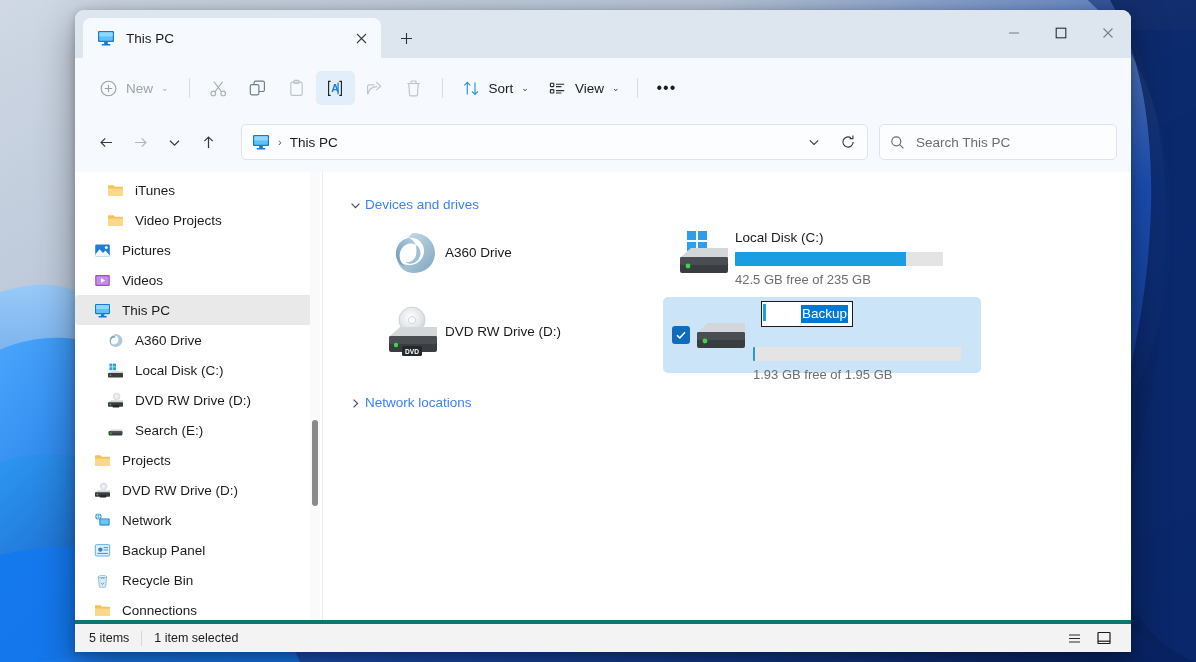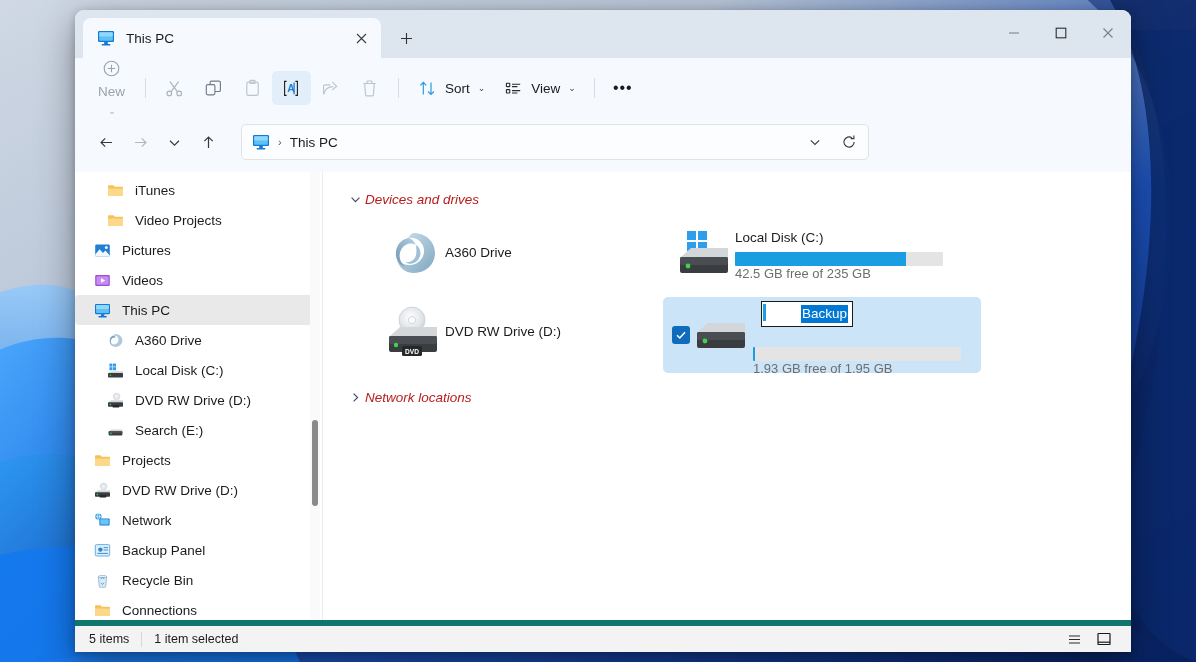--- a/index.html
+++ b/index.html
@@ -81,21 +81,21 @@
     height: 34px; border-radius: 5px;
     display: flex; align-items: center; justify-content: center;
     padding: 0 9px; gap: 7px;
     color: #9aa3ad; font-size: 13.5px;
   }
   .cb-btn.enabled { color: #1b1b1b; }
   .cb-btn .chev { font-size: 9px; color: inherit; opacity: .85; margin-left: 1px; }
   .cb-icon { width: 21px; height: 21px; display: flex; align-items: center; justify-content: center; }
   .cb-icon svg { display: block; }
   .cb-sep { width: 1px; height: 20px; background: #d8dde3; margin: 0 9px; flex: 0 0 1px; }
-  .cb-new { margin-right: 2px; flex-direction: column; }
+  .cb-new { margin-right: 2px; }
   .rename-active { background: #e3eefb; }
 
   
   .navbar {
     height: 54px; flex: 0 0 54px;
     background: #f6f9fd;
     display: flex; align-items: center;
     padding: 0 14px 6px 14px; gap: 0;
   }
   .nav-btn {
@@ -151,22 +151,22 @@
   }
   .sb-track {
     position: absolute; right: 3px; top: 0px; bottom: 0; width: 10px; background: #fafafa;
   }
   .sb-divider { position: absolute; right: 0; top: 0; bottom: 0; width: 1px; background: #ececec; }
 
   
   .content { flex: 1 1 auto; background: #ffffff; position: relative; overflow: hidden; padding: 14px 10px 0 22px; }
 
   .group-hdr {
-    display: flex; align-items: center; height: 26px;
-    font-size: 13.5px; color: #b91c1c; margin-bottom: 6px; font-style: italic;
+    display: flex; align-items: flex-end; height: 26px;
+    font-size: 13.5px; color: #3b82f6; margin-bottom: 6px;
   }
   .group-hdr .gchev { width: 20px; display: flex; align-items: center; justify-content: center; color: #444; }
   .group-grid { display: flex; flex-wrap: wrap; }
 
   .drive-tile {
     width: 318px; height: 76px; display: flex; align-items: flex-start;
     padding: 6px 8px 6px 10px; border-radius: 5px; position: relative;
     margin-bottom: 3px;
   }
   .drive-tile.plain { height: 70px; align-items: center; }
@@ -179,21 +179,21 @@
   .tile-check svg { display: block; }
   .tile-ico { width: 62px; flex: 0 0 62px; display: flex; align-items: center; justify-content: center; height: 62px; }
   .tile-ico.ind { margin-left: 28px; }
   .tile-body { flex: 1 1 auto; padding-top: 6px; min-width: 0; }
   .tile-name { font-size: 13.5px; color: #1b1b1b; white-space: nowrap; margin-bottom: 7px; }
   .tile-name.big { padding-top: 16px; }
   .meter {
     width: 208px; height: 14px; background: #e4e4e4; border-radius: 1px; overflow: hidden;
   }
   .meter > i { display: block; height: 100%; background: #1b9de2; }
-  .tile-sub { font-size: 13px; color: #6e6e6e; margin-top: 0; white-space: nowrap; }
+  .tile-sub { font-size: 13px; color: #6e6e6e; margin-top: 6px; white-space: nowrap; }
 
   
   .rename-wrap { position: relative; }
   .rename-box {
     position: absolute; left: 8px; top: -20px;
     width: 92px; height: 26px; background: #ffffff;
     border: 1.6px solid #1b1b1b;
     display: flex; align-items: center; justify-content: flex-end;
     padding: 0 4px 0 2px; z-index: 5; margin-top: 18px;
   }
@@ -202,21 +202,21 @@
     padding: 1px 1px 2px 1px;
   }
   .caret {
     position: absolute; left: 1px; top: 2px; width: 3px; height: 17px;
     background: #1b9de2;
   }
 
   
   .statusbar {
     height: 32px; flex: 0 0 32px; background: #f3f3f3;
-    border-top: 6px solid #0f766e;
+    border-top: 4px solid #0f766e;
     display: flex; align-items: center; padding: 0 14px;
     font-size: 12.5px; color: #1b1b1b;
   }
   .st-item { margin-right: 12px; }
   .st-sep { width: 1px; height: 15px; background: #d7d7d7; margin-right: 12px; }
   .st-spacer { flex: 1 1 auto; }
   .view-btn {
     width: 26px; height: 24px; border-radius: 4px; margin-left: 4px;
     display: flex; align-items: center; justify-content: center; color: #2a2a2a;
   }
@@ -451,20 +451,29 @@
           </svg>
       </span>
       <span class="addr-ctl">
         <svg width="16" height="16" viewBox="0 0 16 16" fill="none" stroke="#3a3a3a" stroke-width="1.15">
           <path d="M13.1 8 A5.1 5.1 0 1 1 11 3.9"></path>
             <path d="M12.9 1.4 L12.9 4.6 L9.7 4.6"></path>
         </svg>
       </span>
     </div>
 
+    <div class="searchbox">
+      <span class="si">
+        <svg width="15" height="15" viewBox="0 0 15 15" fill="none" stroke="#6a6a6a" stroke-width="1.15">
+            <circle cx="6.3" cy="6.3" r="4.5"></circle>
+            <path d="M9.7 9.7 L13.4 13.4"></path>
+          </svg>
+      </span>
+      <span class="search-ph">Search This PC</span>
+    </div>
   </div>
 
   <div class="bodyrow">
 
     <div class="sidebar">
       <div id="nav-list">
           <div class="nav-item lvl2">
             <span class="ni-ico">
               <svg width="17" height="17" viewBox="0 0 17 17" xmlns="http://www.w3.org/2000/svg">
                 <path d="M1 4.2 A1 1 0 0 1 2 3.2 L6.4 3.2 L7.8 4.8 L15 4.8 A1 1 0 0 1 16 5.8 L16 13 A1 1 0 0 1 15 14 L2 14 A1 1 0 0 1 1 13 Z" fill="#f7c253"></path>

